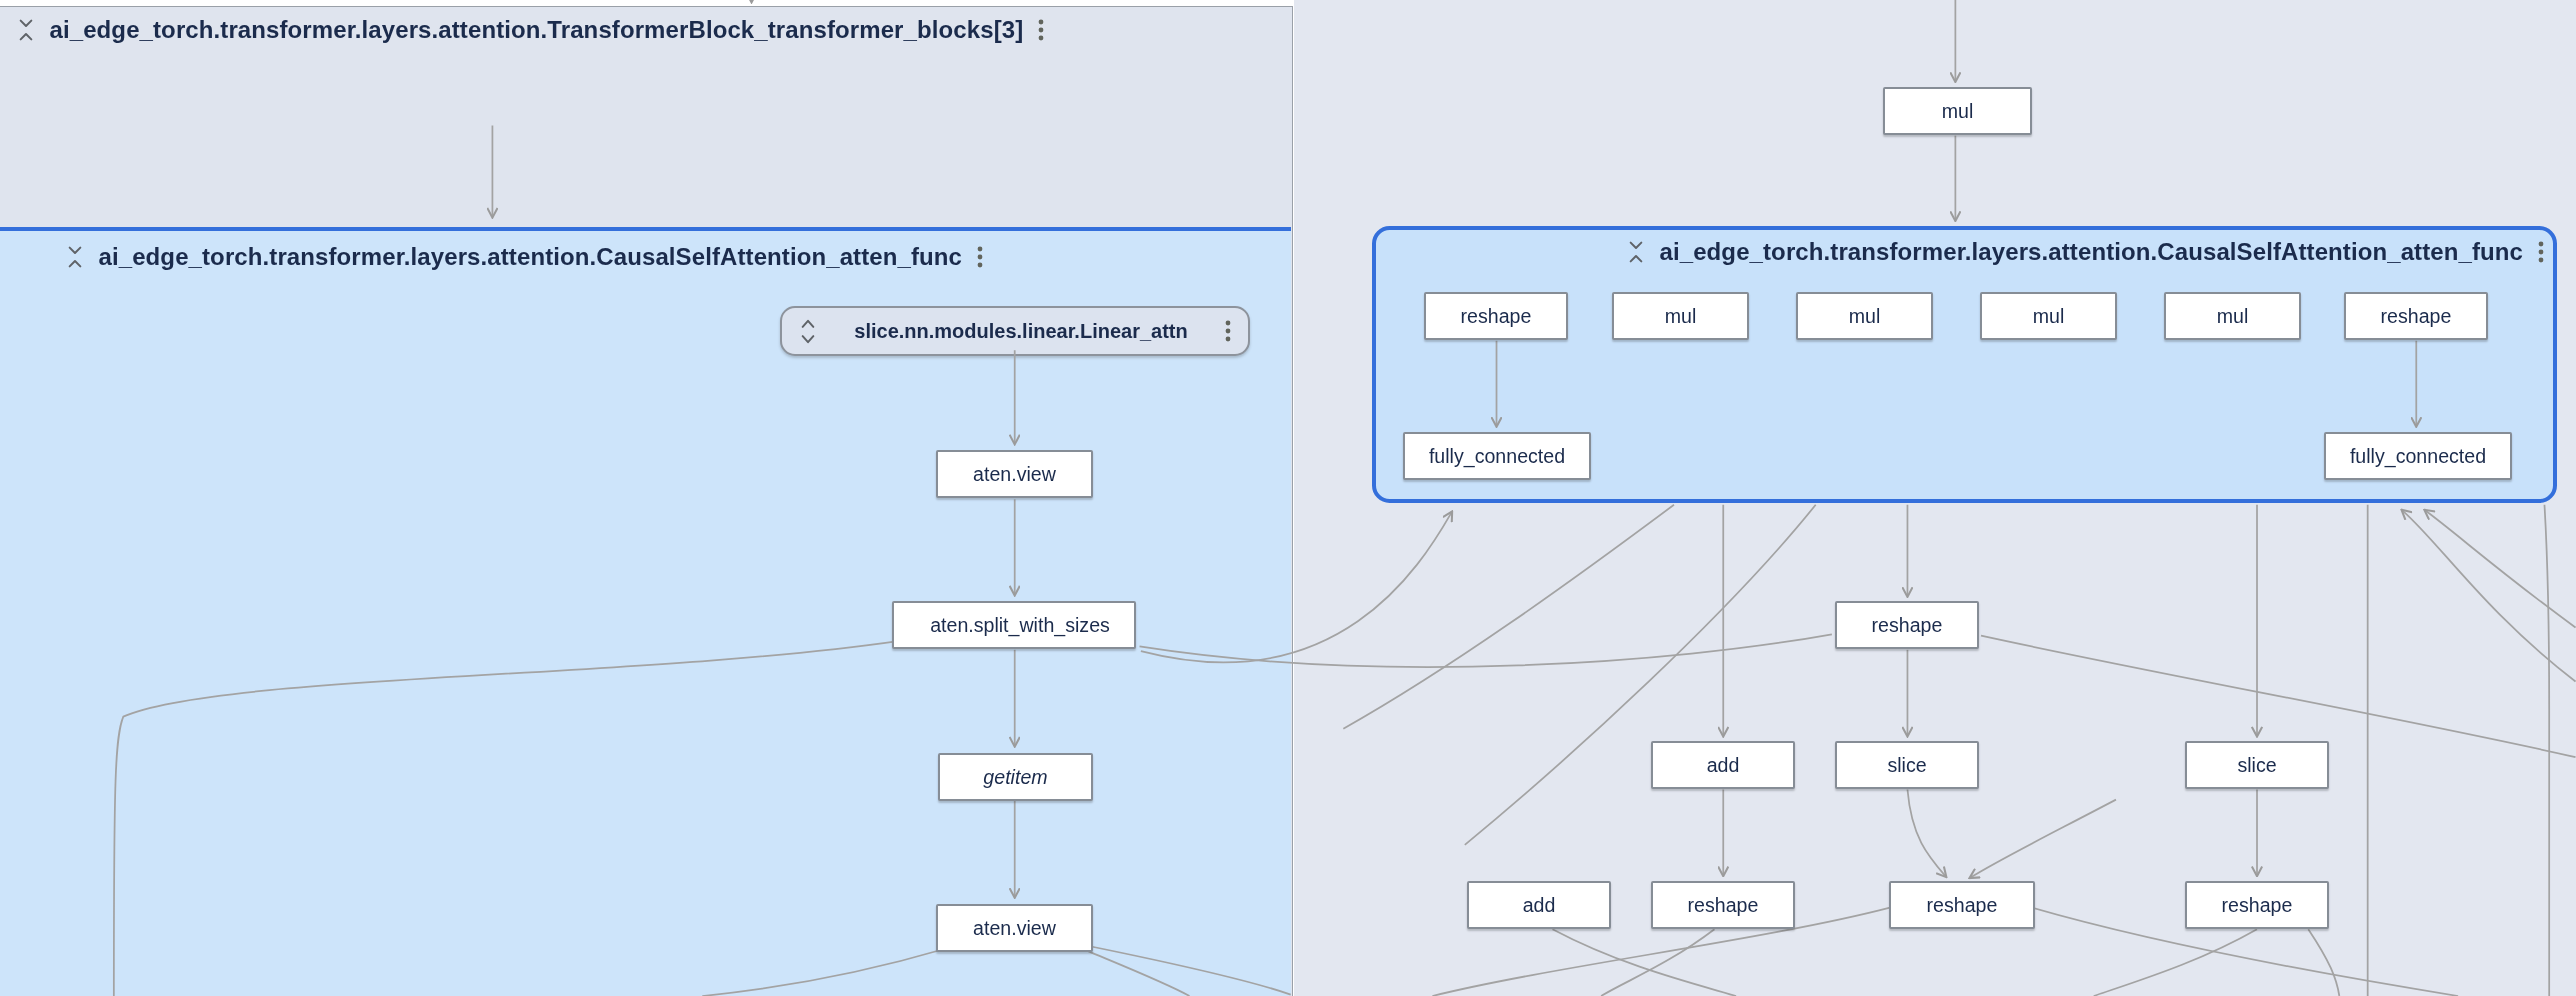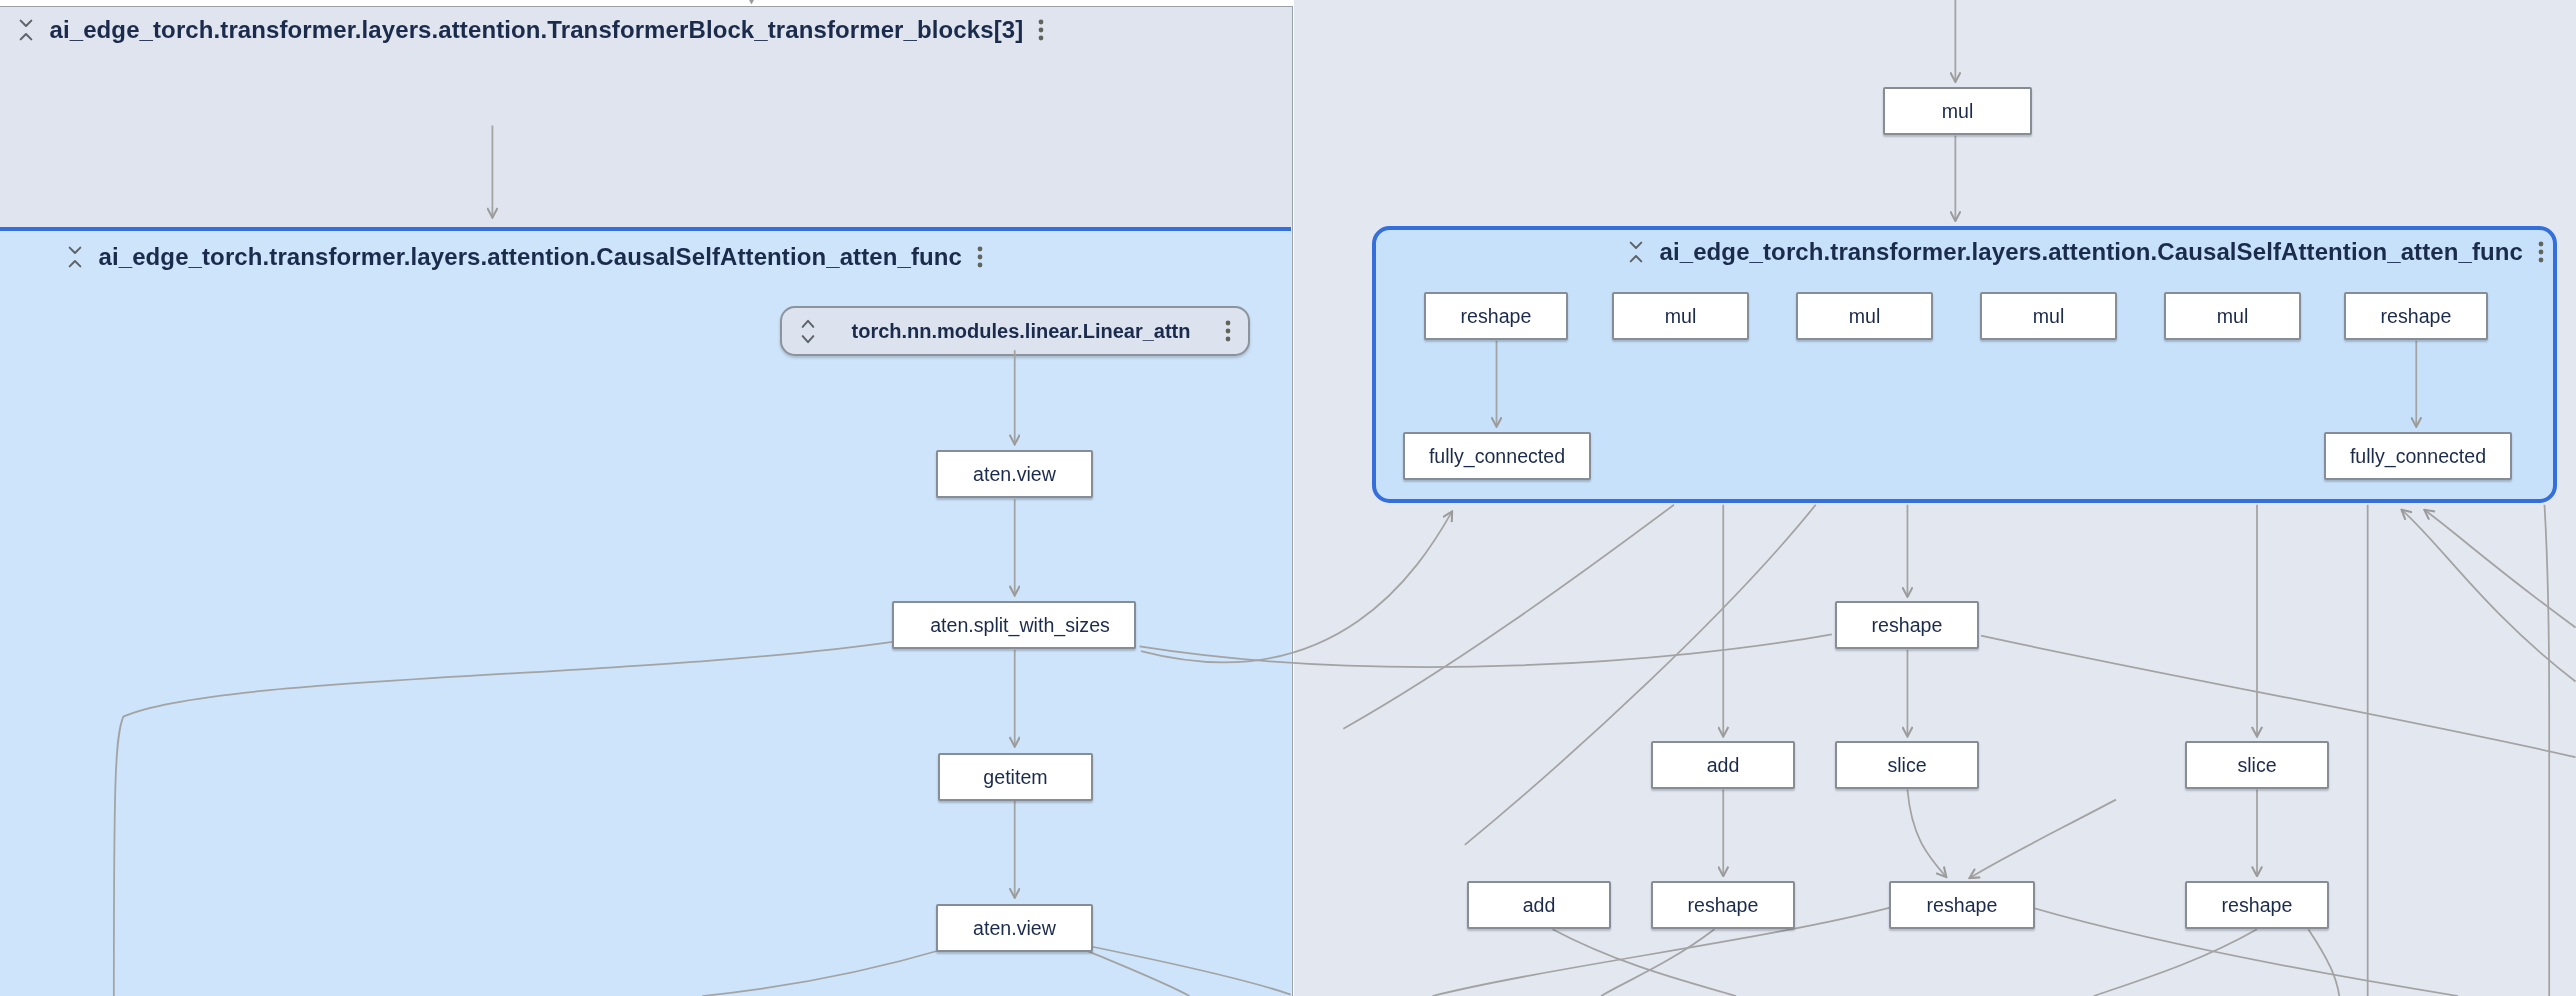--- a/index.html
+++ b/index.html
@@ -81,21 +81,21 @@
         </span>
       </div>
 
       <div class="gnode" style="left:780px;top:75px;width:470px;height:50px;">
         <span class="icon">
           <svg width="20" height="27" viewBox="0 0 30 40">
               <polyline points="7,13 15,4 23,13" fill="none" stroke="#5f6368" stroke-width="3" stroke-linecap="round" stroke-linejoin="round"></polyline>
               <polyline points="7,27 15,36 23,27" fill="none" stroke="#5f6368" stroke-width="3" stroke-linecap="round" stroke-linejoin="round"></polyline>
             </svg>
         </span>
-        <span class="ttl">torch.nn.modules.linear.Linear_attn</span>
+        <span class="ttl">slice.nn.modules.linear.Linear_attn</span>
         <span class="icon">
           <svg width="8" height="26" viewBox="0 0 12 38">
               <circle cx="6" cy="7" r="3.6" fill="#61645c"></circle>
               <circle cx="6" cy="19" r="3.6" fill="#61645c"></circle>
               <circle cx="6" cy="31" r="3.6" fill="#61645c"></circle>
             </svg>
         </span>
       </div>
     </div>
   </div>
@@ -148,21 +148,21 @@
       <path d="M3420,1377 C3452,1425 3462,1450 3466,1476"></path>
     </g>
   </svg>
 
   <div class="node" style="left:936px;top:450px;width:157px;height:48px;">
       <span>aten.view</span>
     </div>
   <div class="node" style="left:892px;top:601px;width:244px;height:48px;padding-left:12px;">
       <span>aten.split_with_sizes</span>
     </div>
-  <div class="node" style="left:938px;top:753px;width:155px;height:48px;">
+  <div class="node" style="left:938px;top:753px;width:155px;height:48px;font-style:italic;">
       <span>getitem</span>
     </div>
   <div class="node" style="left:936px;top:904px;width:157px;height:48px;">
       <span>aten.view</span>
     </div>
 
   <div class="node" style="left:1883px;top:87px;width:149px;height:48px;">
       <span>mul</span>
     </div>
 

